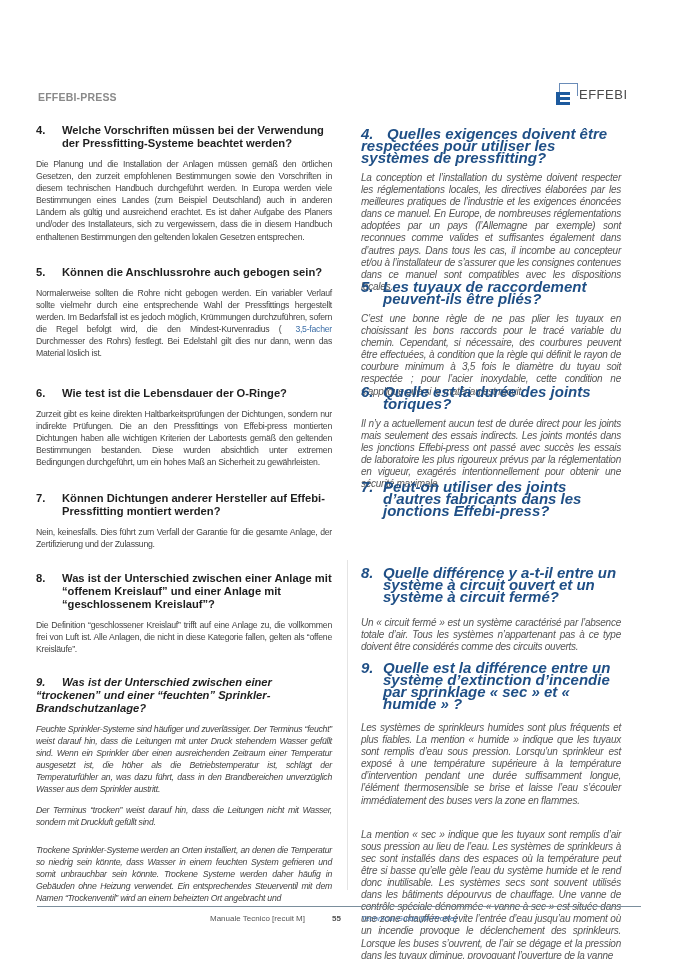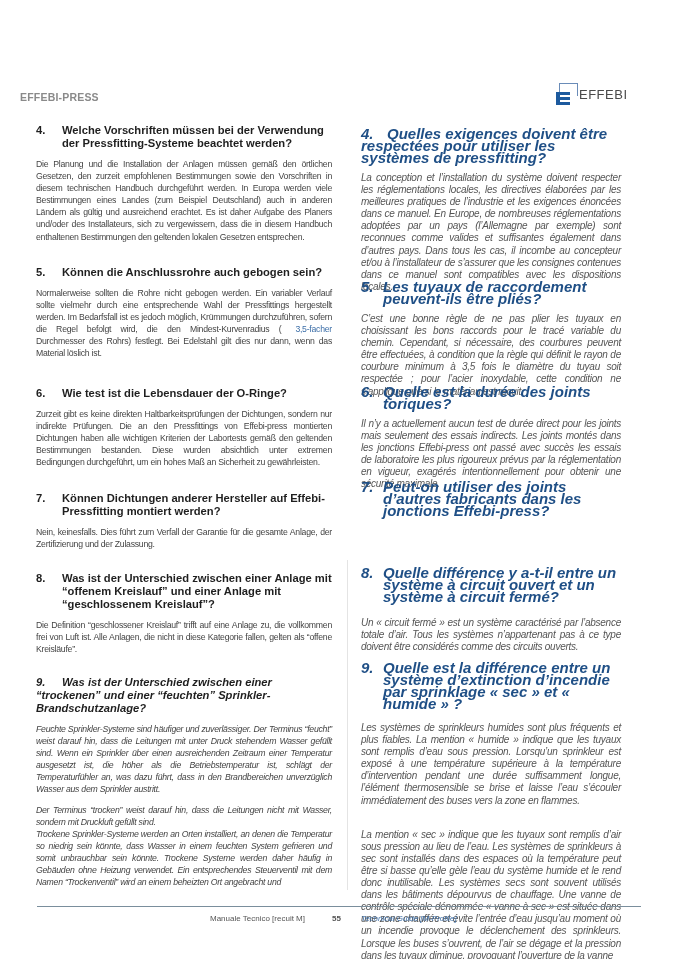--- a/index.html
+++ b/index.html
@@ -1,20 +1,20 @@
 <!DOCTYPE html>
 <html><head>
   <meta charset="utf-8">
   <style>
     * { box-sizing: border-box; margin: 0; padding: 0; }
     html, body { width: 678px; height: 959px; background: #ffffff; overflow: hidden; }
     body { position: relative; font-family: "Liberation Sans", sans-serif; color: #3a3a3a; }
 
     .header-title {
-      position: absolute; left: 20px; top: 91px;
+      position: absolute; left: 38px; top: 91px;
       font-size: 10.5px; font-weight: bold; color: #8a8a8a; letter-spacing: 0.2px;
     }
     .logo {
       position: absolute; left: 556px; top: 82px; height: 24px; display: flex; align-items: center;
     }
     .logo-mark {
       width: 22px; height: 22px; position: relative; margin-right: 1px;
     }
     .logo-mark .box {
       position: absolute; left: 3px; top: 0; width: 19px; height: 13px;
@@ -50,21 +50,21 @@
     .q-text { flex: 1; }
     .q-title.wrap-full { display: block; }
     .q-title.wrap-full .q-num { display: inline-block; width: 26px; }
 
     .q-body {
       margin-top: 8px; font-size: 8.7px; line-height: 12.1px; color: #444;
       text-align: justify; font-family: "Liberation Sans Narrow", "Liberation Sans", sans-serif;
       letter-spacing: -0.25px;
     }
     .q-body p + p { margin-top: 8px; }
-    .q-body.tight p + p { margin-top: 0; }
+    .q-body.tight p + p { margin-top: 16px; }
     .blue-link { color: #3d6fa8; padding-left: 14px; }
 
     .col-fr .q-title {
       color: #1f4f86; font-style: italic; font-size: 15px; line-height: 12px;
     }
     .col-fr .q-num { width: 22px; }
     .col-fr .q-body { font-style: italic; font-size: 10px; line-height: 12.1px; color: #555; }
 
     .footer-rule {
       position: absolute; left: 37px; top: 906px; width: 604px; height: 1px; background: #7a8e9c;

